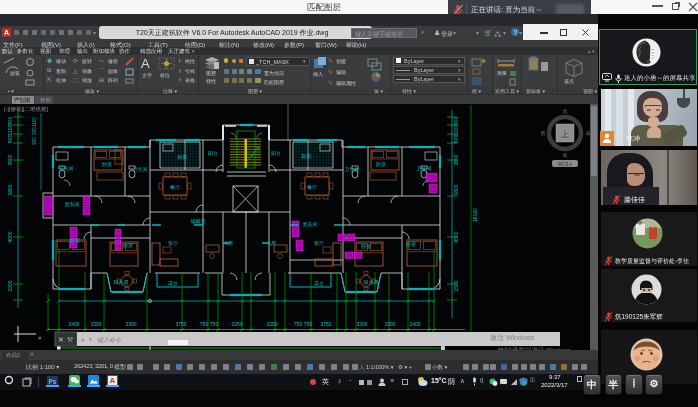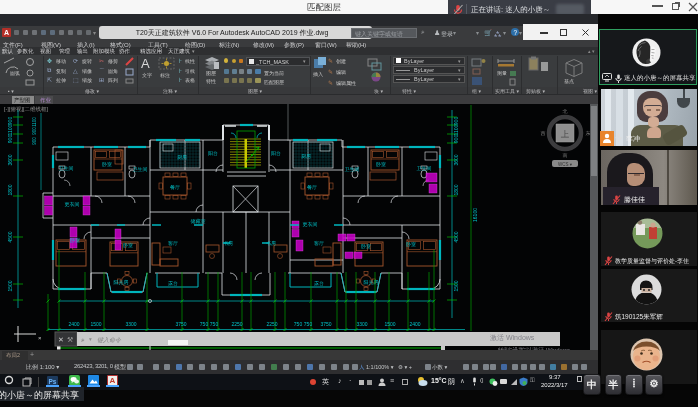--- a/index.html
+++ b/index.html
@@ -24,21 +24,21 @@
 
 
 <div class="abs" style="left:448px;top:0;width:143px;height:19px;background:#3a3d45;border-radius:0 0 3px 3px;"></div>
 <svg class="abs" style="left:452px;top:4px;" width="12" height="12">
   <rect x="4.2" y="1" width="3.6" height="6" rx="1.8" fill="#e04343"></rect>
   <path d="M2.5 5.5 a3.5 3.5 0 0 0 7 0" stroke="#e04343" stroke-width="1.2" fill="none"></path>
   <line x1="6" y1="9" x2="6" y2="11" stroke="#e04343" stroke-width="1.2"></line>
   <line x1="1.5" y1="11" x2="10.5" y2="1" stroke="#aaa" stroke-width="1.1"></line>
 </svg>
 <div class="abs" style="left:466px;top:4px;width:1px;height:11px;background:#565a63;"></div>
-<div class="t" style="left:471px;top:5px;font-size:7.5px;color:#d8dadd;">正在讲话: 迷人的小唐～</div>
+<div class="t" style="left:471px;top:5px;font-size:7.5px;color:#d8dadd;">正在讲话: 置为当前～</div>
 <div class="abs" style="left:556px;top:4px;width:28px;height:11px;background:#555a62;border-radius:2px;filter:blur(1.5px);"></div>
 
 
 <div class="abs" style="left:0;top:14px;width:598px;height:12px;background:#26282c;"></div>
 
 
 <div class="abs" style="left:0;top:26px;width:598px;height:14px;background:#3a3b3d;"></div>
 
 <div class="abs" style="left:2px;top:28px;width:9px;height:9px;background:#b32f28;border-radius:1px;"></div>
 <div class="t" style="left:4px;top:28.5px;font-size:7px;color:#fff;font-weight:bold;">A</div>
@@ -446,23 +446,20 @@
 <div class="t" style="left:74px;top:363px;font-size:6px;color:#c4c6c8;letter-spacing:-.3px;">262423, 3201, 0</div>
 <div class="t" style="left:114px;top:363px;font-size:6px;color:#c4c6c8;">模型</div>
 <div id="sticons"></div>
 
 
 <div class="abs" style="left:0;top:374px;width:598px;height:16px;background:#0e1116;"></div>
 <div id="taskbar"></div>
 
 
 <div class="abs" style="left:0;top:390px;width:698px;height:17px;background:#060606;"></div>
-<div class="abs" style="left:0;top:387px;width:84px;height:14px;background:#20242a;overflow:hidden;">
-      <span style="position:absolute;left:-2px;top:2px;font-size:9px;color:#ececec;white-space:nowrap;">的小唐～的屏幕共享</span>
-    </div>
 
 
 <div class="abs" style="left:598px;top:14px;width:100px;height:376px;background:#050505;"></div>
 <div id="sidebar"></div>
 
 
 <div id="ime"></div>
 
 <div class="abs" style="left:14px;top:30px;width:5px;height:5px;background:#8a9298;opacity:.55;border-radius:1px;"></div><div class="abs" style="left:23px;top:30px;width:5px;height:5px;background:#9aa0a6;opacity:.55;border-radius:1px;"></div><div class="abs" style="left:32px;top:30px;width:5px;height:5px;background:#9aa0a6;opacity:.55;border-radius:1px;"></div><div class="abs" style="left:41px;top:30px;width:5px;height:5px;background:#7a96b0;opacity:.55;border-radius:1px;"></div><div class="abs" style="left:50px;top:30px;width:5px;height:5px;background:#7a96b0;opacity:.55;border-radius:1px;"></div><div class="abs" style="left:59px;top:30px;width:5px;height:5px;background:#9aa0a6;opacity:.55;border-radius:1px;"></div><div class="abs" style="left:68px;top:30px;width:5px;height:5px;background:#9aa0a6;opacity:.55;border-radius:1px;"></div><div class="abs" style="left:77px;top:30px;width:5px;height:5px;background:#8a9298;opacity:.55;border-radius:1px;"></div><div class="abs" style="left:86px;top:30px;width:5px;height:5px;background:#8a9298;opacity:.55;border-radius:1px;"></div><div class="t" style="left:93px;top:29px;font-size:6px;color:#888;">▾</div><div class="t" style="left:3px;top:40.5px;font-size:6px;color:#cfcfd1;">文件(F)</div><div class="t" style="left:41px;top:40.5px;font-size:6px;color:#cfcfd1;">视图(V)</div><div class="t" style="left:77px;top:40.5px;font-size:6px;color:#cfcfd1;">插入(I)</div><div class="t" style="left:110px;top:40.5px;font-size:6px;color:#cfcfd1;">格式(O)</div><div class="t" style="left:148px;top:40.5px;font-size:6px;color:#cfcfd1;">工具(T)</div><div class="t" style="left:185px;top:40.5px;font-size:6px;color:#cfcfd1;">绘图(D)</div><div class="t" style="left:219px;top:40.5px;font-size:6px;color:#cfcfd1;">标注(N)</div><div class="t" style="left:253px;top:40.5px;font-size:6px;color:#cfcfd1;">修改(M)</div><div class="t" style="left:284px;top:40.5px;font-size:6px;color:#cfcfd1;">参数(P)</div><div class="t" style="left:315px;top:40.5px;font-size:6px;color:#cfcfd1;">窗口(W)</div><div class="t" style="left:346px;top:40.5px;font-size:6px;color:#cfcfd1;">帮助(H)</div><div class="t" style="left:2px;top:48px;font-size:5.5px;color:#d5d5d7;">默认</div><div class="t" style="left:17px;top:48px;font-size:5.5px;color:#d5d5d7;">参数化</div><div class="t" style="left:40px;top:48px;font-size:5.5px;color:#d5d5d7;">视图</div><div class="t" style="left:59px;top:48px;font-size:5.5px;color:#d5d5d7;">管理</div><div class="t" style="left:77px;top:48px;font-size:5.5px;color:#d5d5d7;">输出</div><div class="t" style="left:93px;top:48px;font-size:5.5px;color:#d5d5d7;">附加模块</div><div class="t" style="left:119px;top:48px;font-size:5.5px;color:#d5d5d7;">协作</div><div class="t" style="left:140px;top:48px;font-size:5.5px;color:#d5d5d7;">精选应用</div><div class="t" style="left:168px;top:48px;font-size:5.5px;color:#d5d5d7;">天正建筑</div><div class="t" style="left:192px;top:48px;font-size:5px;color:#999;">▾</div><div class="t" style="left:588px;top:48px;font-size:5px;color:#888;">▴ ▾</div><div class="abs" style="left:43px;top:56px;width:1px;height:38px;background:#2c2d2f;"></div><div class="abs" style="left:137px;top:56px;width:1px;height:38px;background:#2c2d2f;"></div><div class="abs" style="left:198px;top:56px;width:1px;height:38px;background:#2c2d2f;"></div><div class="abs" style="left:310px;top:56px;width:1px;height:38px;background:#2c2d2f;"></div><div class="abs" style="left:390px;top:56px;width:1px;height:38px;background:#2c2d2f;"></div><div class="abs" style="left:467px;top:56px;width:1px;height:38px;background:#2c2d2f;"></div><div class="abs" style="left:492px;top:56px;width:1px;height:38px;background:#2c2d2f;"></div><div class="abs" style="left:521px;top:56px;width:1px;height:38px;background:#2c2d2f;"></div><div class="abs" style="left:557px;top:56px;width:1px;height:38px;background:#2c2d2f;"></div><svg class="abs" style="left:0;top:55px;" width="43" height="32" opacity=".85">
       <path d="M4 8 L14 3" stroke="#b8b8b8" stroke-width="1" fill="none"></path>

